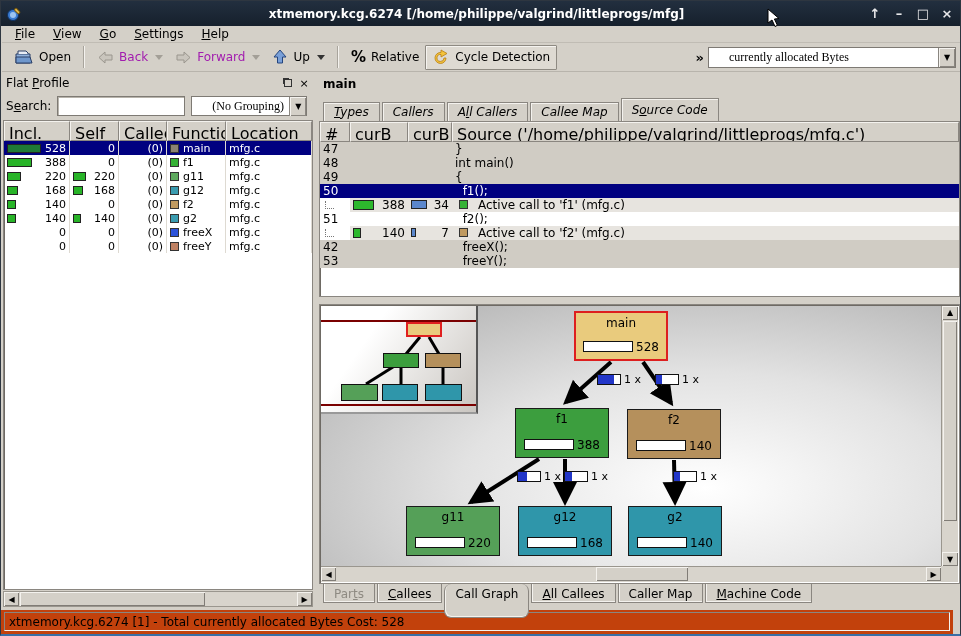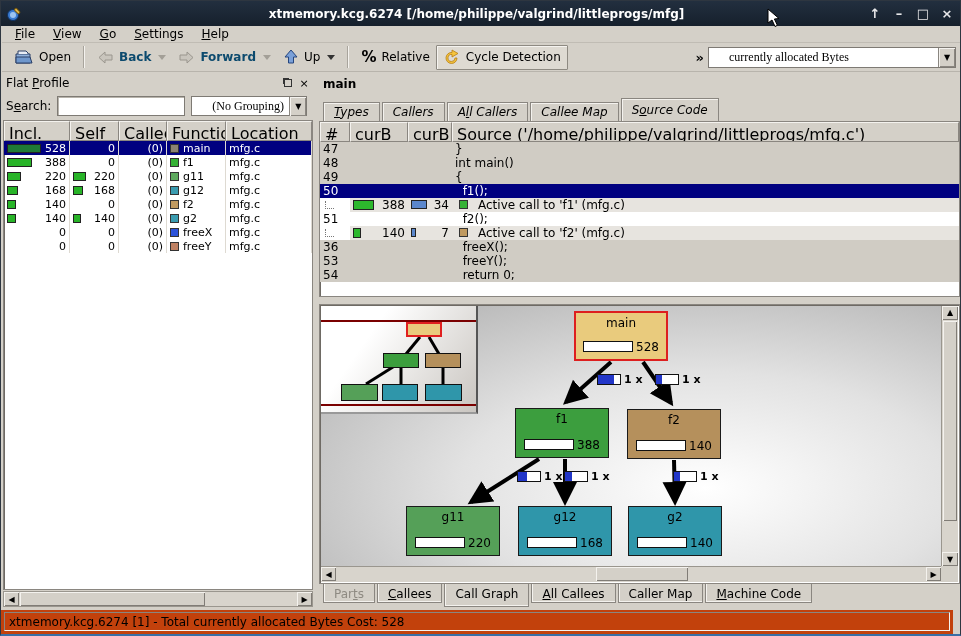--- a/index.html
+++ b/index.html
@@ -20,21 +20,21 @@
   
   .menubar { position:absolute; left:1px; top:25px; width:958px; height:17px; background:#d4d0c8;
              display:flex; align-items:center; padding-left:4px; border-bottom:1px solid #c0bcb4; }
   .menuitem { padding:0 9px; height:17px; line-height:17px; }
   u { text-decoration:underline; }
 
   
   .toolbar { position:absolute; left:1px; top:42px; width:958px; height:29px; background:#d4d0c8;
              display:flex; align-items:center; border-bottom:1px solid #b8b4ac; padding-left:6px; }
   .tbtn { display:flex; align-items:center; gap:5px; padding:2px 6px; height:25px; }
-  .tbtn.disabled { color:#0c4a6e;font-weight:bold; }
+  .tbtn.disabled { color:#a21caf; }
   .tsep { width:2px; height:22px; border-left:1px solid #a8a49c; border-right:1px solid #f4f2ee; margin:0 6px; }
   .caret { width:0; height:0; border-left:4px solid transparent; border-right:4px solid transparent;
            border-top:5px solid #333; margin-left:2px; }
   .caret.dis { border-top-color:#a39f97; }
   .checked { border:1px solid #8e8a82; border-radius:1px; background:#dedad2;
              box-shadow:inset 1px 1px 0 #f5f3ef; }
   .pct-ico { font-size:15px; font-weight:bold; }
   .overflow { margin-left:auto; font-weight:bold; font-size:13px; padding:0 4px; }
   .combo { display:flex; align-items:center; border:1px solid #7e7a74; background:#fff; height:21px;
            width:248px; margin-right:4px; }
@@ -79,21 +79,21 @@
   
   .rightpane { position:absolute; left:318px; top:71px; width:641px; height:535px; display:flex; flex-direction:column; }
   .fntitle { height:26px; font-weight:bold; padding:5px 4px 0 4px; }
   .tabbar { height:23px; display:flex; align-items:flex-end; padding-left:4px;font-style:italic; }
   .tab { border:1px solid #8a8680; border-bottom:none; background:#d4d0c8; padding:2px 10px 2px 10px;
          height:19px; margin-right:2px; box-shadow:inset 1px 1px 0 #f4f2ee; white-space:nowrap; }
   .tab.active { height:23px; padding-top:4px; position:relative; z-index:2; }
   .tabbar-bottom { height:23px; display:flex; align-items:flex-start; padding-left:4px; }
   .tab-b { border:1px solid #8a8680; border-top:none; background:#d4d0c8; padding:3px 10px 2px 10px;
            height:19px; margin-right:2px; box-shadow:inset 1px -1px 0 #f4f2ee; white-space:nowrap; }
-  .tab-b.active { height:23px; z-index:2; }
+  .tab-b.active { height:34px; z-index:2;border-radius:7px; }
   .tab-b.disabled { color:#8e8a82; }
 
   .srcview { height:176px; border:1px solid #8a8680; box-shadow:inset 1px 1px 0 #6e6a64;
              background:#fff; display:flex; flex-direction:column; overflow:hidden; }
   .shead { display:flex; height:20px; background:#d4d0c8; flex:none; }
   .sc-num { width:30px; } .sc-curb { width:58px; } .sc-curbk { width:44px; } .sc-src { flex:1; }
   .srow { display:flex; height:14px; align-items:center; font-size:12px; background:#d0ccc4; }
   .srow .cell { height:14px; display:flex; align-items:center; padding:0 3px; }
   .srow .cell.r { justify-content:flex-end; }
   .srow.white { background:#fff; }
@@ -111,21 +111,21 @@
   .graphview { height:281px; border:1px solid #8a8680; box-shadow:inset 1px 1px 0 #6e6a64;
                position:relative; background:#fff; overflow:hidden; }
   .gcanvas { position:absolute; left:1px; top:1px; right:18px; bottom:17px;
              background:radial-gradient(ellipse at 62% 70%, #ffffff 0%, #e2e2e2 45%, #a9a9a9 100%); overflow:hidden; }
   .gnode { position:absolute; width:94px; height:50px; border:1px solid #1a1a1a; text-align:center; font-size:12px; }
   .gnode .nlabel { margin-top:3px; }
   .gnode .nbarrow { position:absolute; left:0; right:0; bottom:5px; display:flex; justify-content:center;
                     align-items:center; gap:3px; }
   .ntrack { width:50px; height:11px; background:#fff; border:1px solid #111; }
   .nfill { height:100%; background:#2236c8; }
-  .elabel { position:absolute; display:flex; align-items:center; gap:3px; font-size:11px;font-weight:bold; }
+  .elabel { position:absolute; display:flex; align-items:center; gap:3px; font-size:11px; }
   .etrack { width:24px; height:11px; background:#fff; border:1px solid #111; }
   .minimap { position:absolute; left:0; top:0; width:157px; height:108px;
              background:linear-gradient(125deg,#ffffff 30%,#c9c5c0 100%);
              border-right:2px solid #555; border-bottom:2px solid #999; }
   .mline { position:absolute; left:0; right:0; height:2px; background:#7a0000; }
   .mnode { position:absolute; border:1px solid #111; }
   .vscroll { position:absolute; right:1px; top:1px; width:17px; bottom:17px; background:#d8d4cc;
              border-left:1px solid #9a968e; display:flex; flex-direction:column; }
   .ghscroll { position:absolute; left:1px; bottom:1px; right:18px; height:16px; background:#d8d4cc;
               border-top:1px solid #9a968e; display:flex; }
@@ -453,36 +453,30 @@
             <span class="bbar" style="width: 5px;"></span>
             <span class="spacer" style="flex:1"></span>
             <span>7</span>
           </span>
         <span class="cell sc-src">
             <span class="sq" style="margin-left: 4px; background-color: rgb(192, 154, 96);"></span>
             <span style="padding-left:6px">Active call to 'f2' (mfg.c)</span>
           </span>
       </div>
       <div class="srow">
-        <span class="cell num sc-num">36</span>
+        <span class="cell num sc-num">42</span>
         <span class="cell sc-curb"></span>
           <span class="cell sc-curbk"></span>
         <span class="cell sc-src src-text">  freeX();</span>
       </div>
       <div class="srow">
         <span class="cell num sc-num">53</span>
         <span class="cell sc-curb"></span>
           <span class="cell sc-curbk"></span>
         <span class="cell sc-src src-text">  freeY();</span>
-      </div>
-      <div class="srow">
-        <span class="cell num sc-num">54</span>
-        <span class="cell sc-curb"></span>
-          <span class="cell sc-curbk"></span>
-        <span class="cell sc-src src-text">  return 0;</span>
       </div>
     </div>
 
     <div class="hsplit"></div>
 
     <div class="graphview">
       <div class="gcanvas">
 
         <svg class="edges" width="622" height="246">
           <defs>

